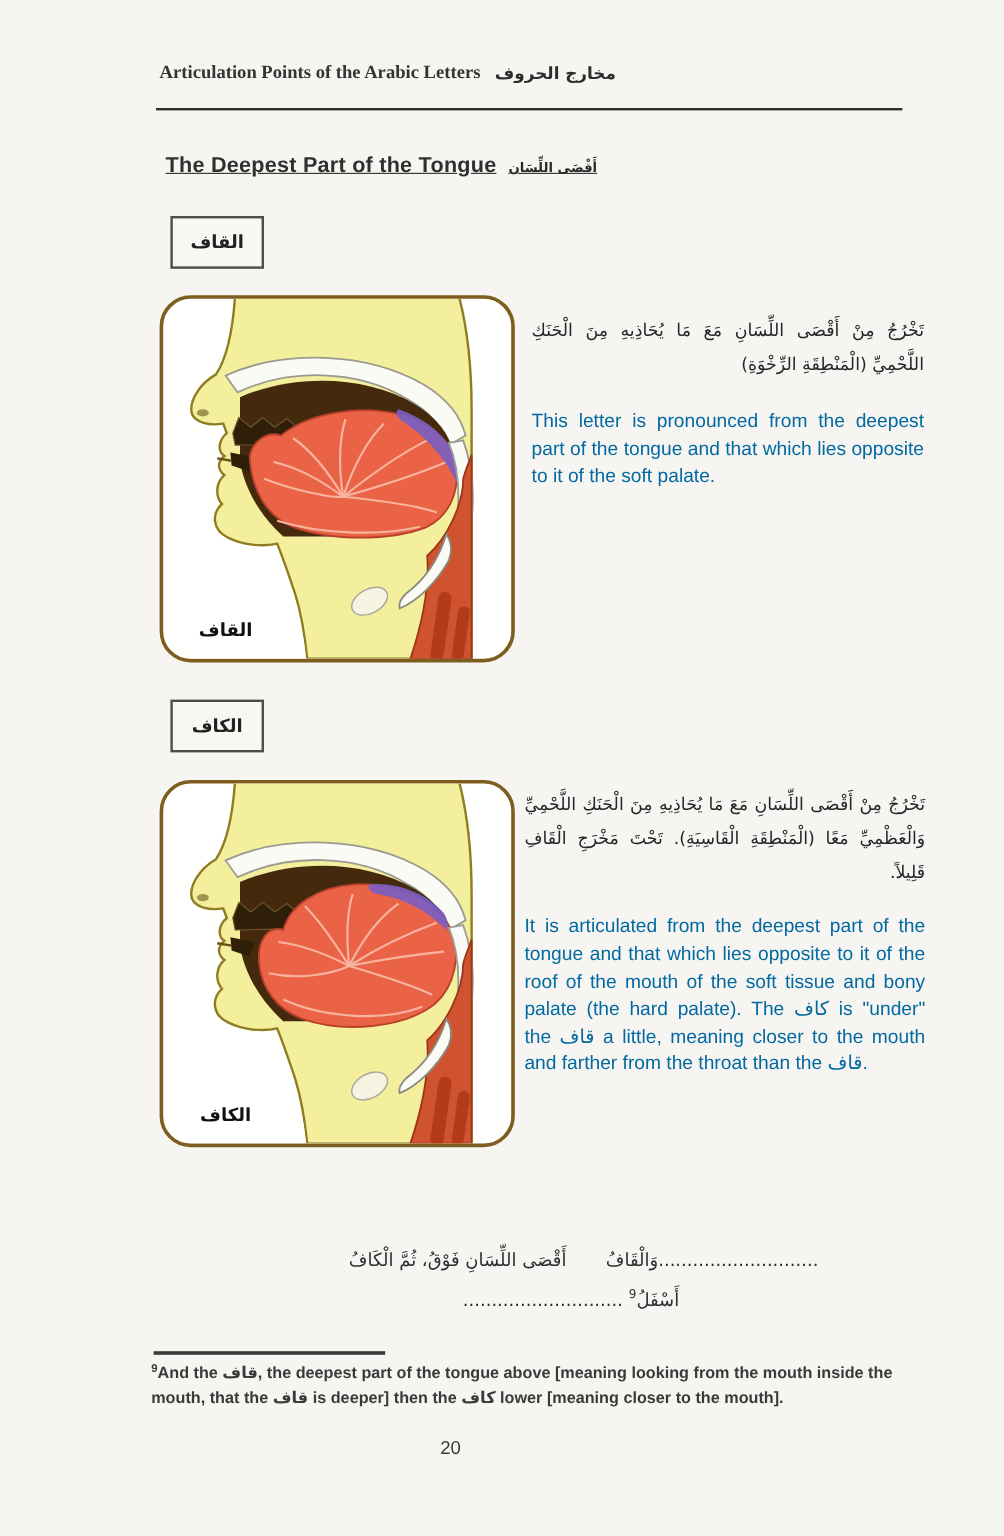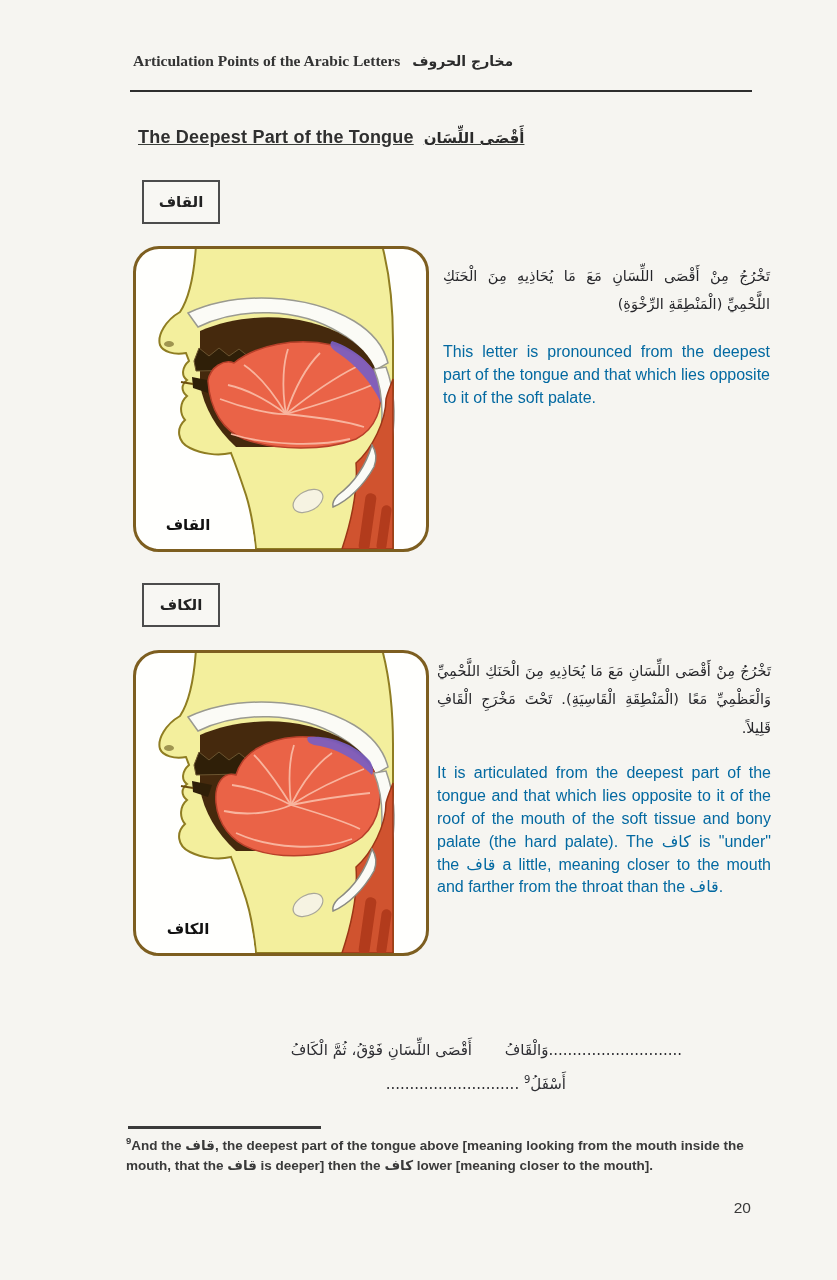--- a/index.html
+++ b/index.html
@@ -7,28 +7,28 @@
     --cavity:#45290d; --teeth:#2f1f08; --tongue:#ea6347; --tongue-line:#b8402a;
     --stria:#f8b49e; --hilite:#7a5ec2; --pharynx:#d0532f; --pharynx-dark:#b23b1c;
     --frame:#7d5e20; --ink:#3b3f3a; --ink-ar:#26262a;
   }
   html,body{margin:0;padding:0;}
   body{width:837px;height:1280px;background:#f6f5f1;font-family:"Liberation Sans","DejaVu Sans",sans-serif;color:var(--ink);}
   .page{position:relative;width:837px;height:1280px;overflow:hidden;}
   .ar{font-family:"DejaVu Sans",sans-serif;}
   .abs{position:absolute;}
 
-  .header-row{left:133px;top:52px;width:625px;display:flex;align-items:center;gap:12px;}
+  .header-row{left:133px;top:52px;width:625px;display:flex;align-items:flex-end;gap:12px;}
   .header-en{font-family:"Liberation Serif",serif;font-weight:bold;font-size:15.5px;color:#343434;}
   .header-ar{font-size:14px;font-weight:bold;color:#2c2c2c;}
   .top-rule{left:130px;top:90px;width:622px;height:2px;background:#2e2e2e;}
 
   .section-row{left:138px;top:127px;display:flex;align-items:baseline;gap:10px;text-decoration:underline;}
   .section-en{font-size:18px;font-weight:bold;color:#2f2f2f;letter-spacing:.2px;}
-  .section-ar{font-size:15px;font-weight:bold;color:#2a2a2a;}
+  .section-ar{font-size:11px;font-weight:bold;color:#2a2a2a;}
 
   .letter-box{width:74px;height:40px;border:2px solid #4c4c4c;background:#f8f7f3;
     display:flex;align-items:center;justify-content:center;font-size:15px;font-weight:bold;color:#222;}
   .letter-box.qaf{left:142px;top:180px;}
   .letter-box.kaf{left:142px;top:583px;}
 
   .diagram{width:290px;height:300px;border:3px solid var(--frame);border-radius:26px;background:#fffffd;overflow:hidden;}
   .diagram.d1{left:133px;top:246px;}
   .diagram.d2{left:133px;top:650px;}
   .diagram svg{display:block;width:100%;height:100%;}
@@ -47,21 +47,21 @@
   .poetry{left:210px;top:1041px;width:472px;direction:rtl;color:#2e2e33;}
   .poetry .line1{font-size:15px;text-align:right;}
   .poetry .hemi-right{margin-left:28px;text-align:right;}
   .poetry .line2{font-size:15px;margin-top:15px;margin-right:116px;text-align:right;}
   .poetry sup{font-size:10px;}
 
   .fn-rule{left:128px;top:1126px;width:193px;height:3px;background:#3a3a3a;}
   .footnote{left:126px;top:1134px;width:652px;font-size:13.5px;font-weight:600;line-height:1.5;color:#3a3a3a;}
   .footnote sup{font-size:9.5px;}
 
-  .pageno{left:0;top:1199px;width:751px;text-align:right;font-size:15.5px;color:#3a3a3a;}
+  .pageno{left:0;top:1199px;width:751px;text-align:center;font-size:15.5px;color:#3a3a3a;}
 </style>
 </head>
 <body>
 
 <div class="page">
 
   <div class="abs header-row">
     <span class="header-en">Articulation Points of the Arabic Letters</span>
     <span class="header-ar ar">مخارج الحروف</span>
   </div>

